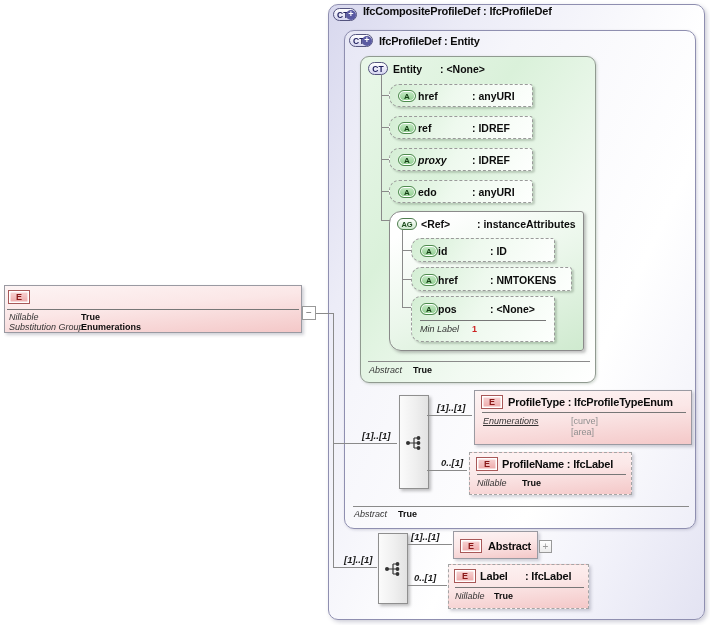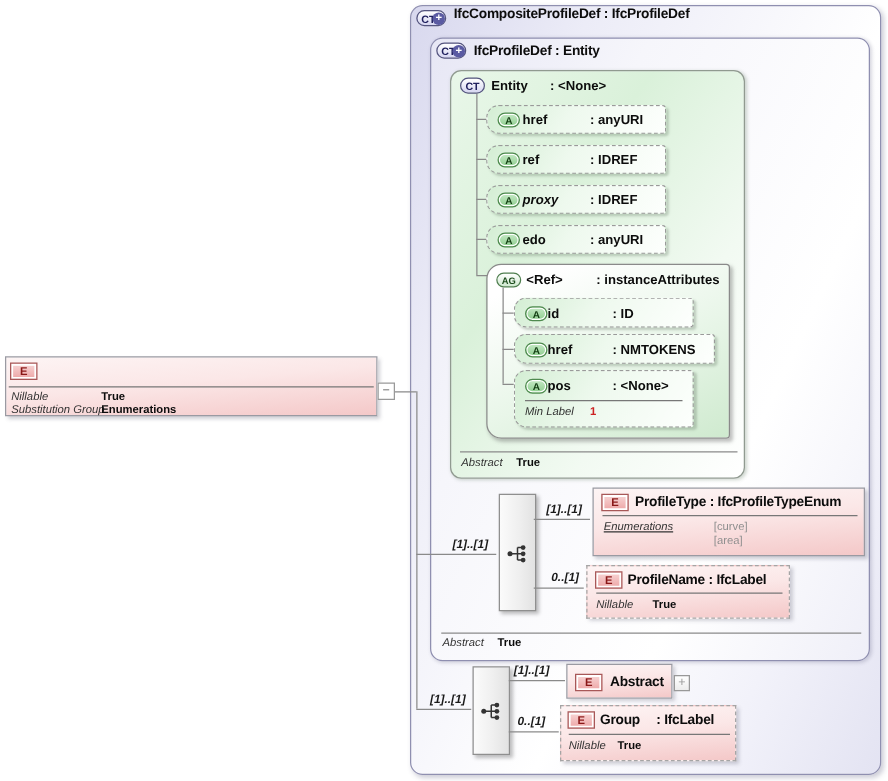--- a/index.html
+++ b/index.html
@@ -194,21 +194,21 @@
     </div>
 
     <div class="el" style="left:124px;top:526px;width:85px;height:28px;">
       <span class="badge e" style="left:6px;top:7px;">E</span>
       <span class="title" style="left:34px;top:8px;">Abstract</span>
     </div>
     <div class="expander small" style="left:210px;top:535px;">+</div>
 
     <div class="el dashed" style="left:119px;top:559px;width:141px;height:45px;">
       <span class="badge e" style="left:5px;top:4px;">E</span>
-      <span class="title" style="left:31px;top:5px;">Group</span>
+      <span class="title" style="left:31px;top:5px;">Label</span>
       <span class="title" style="left:76px;top:5px;">: IfcLabel</span>
       <div class="sep" style="left:6px;top:22px;width:129px;background:#777777;"></div>
       <span class="pl" style="left:6px;top:26px;">Nillable</span>
       <span class="pv" style="left:45px;top:26px;">True</span>
     </div>
   </div>
 
   <div class="el" style="left:4px;top:285px;width:298px;height:48px;">
     <span class="badge e" style="left:3px;top:4px;">E</span>
     <div class="sep" style="left:2px;top:23px;width:292px;background:#777777;"></div>

